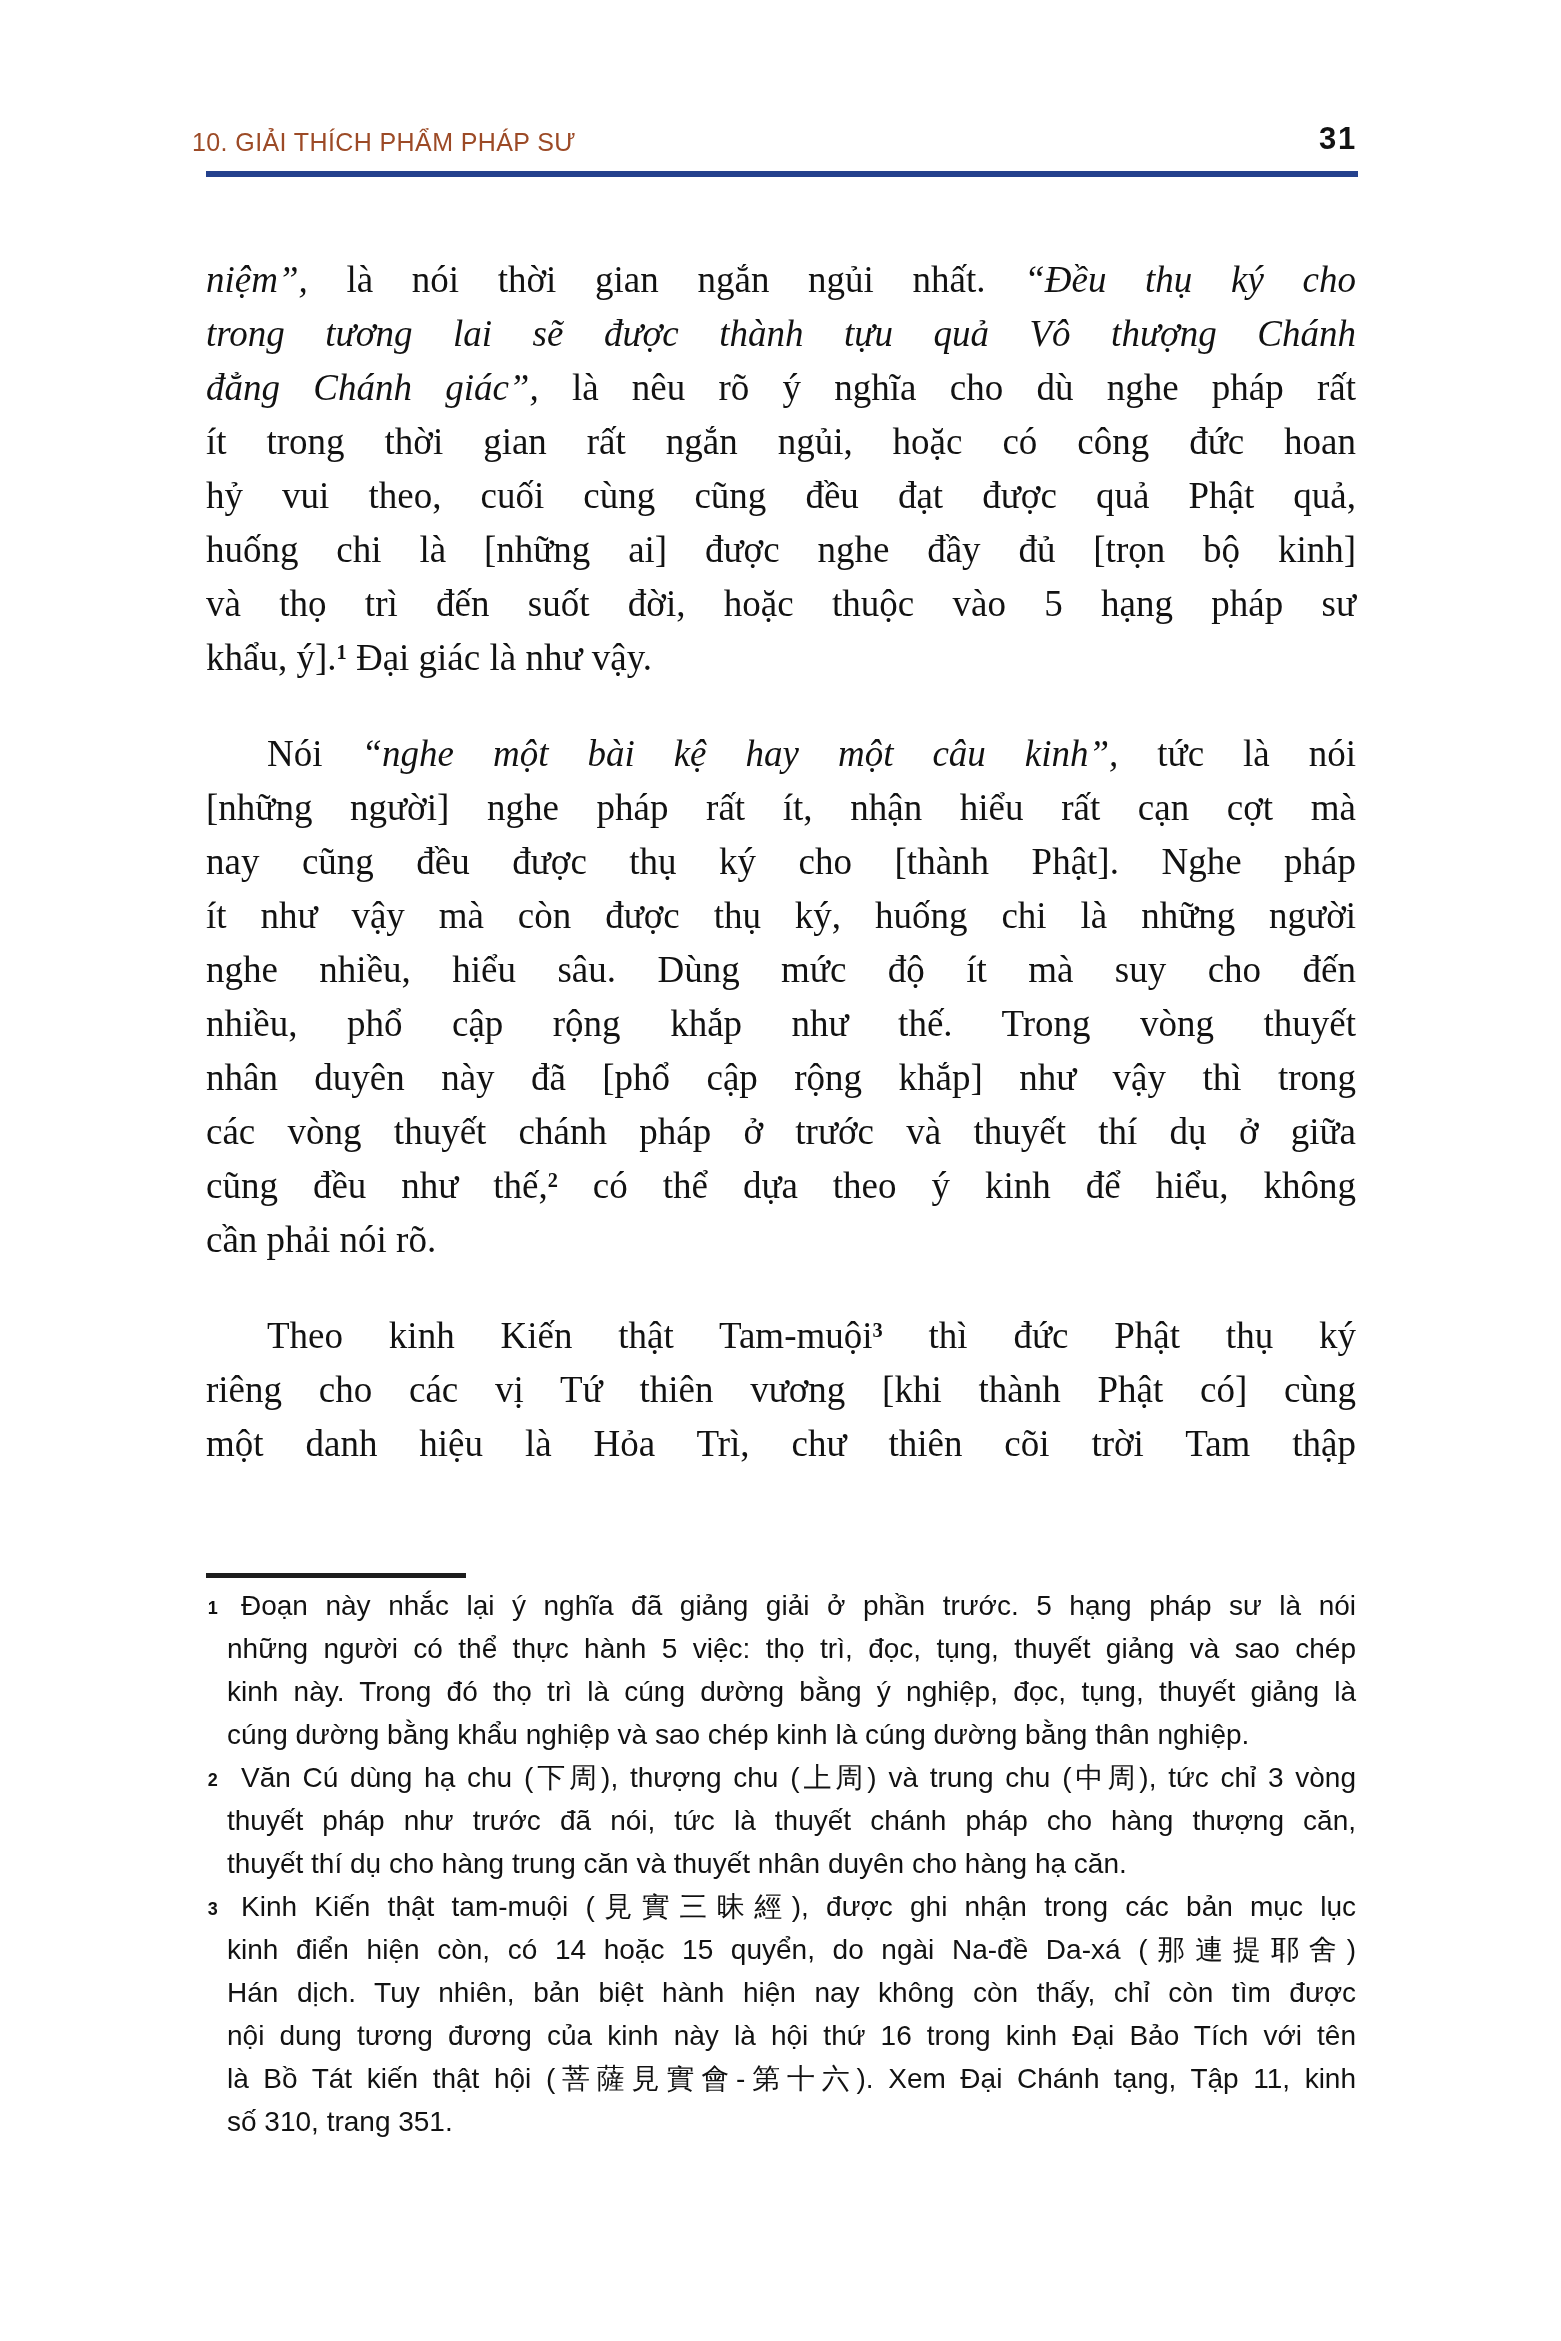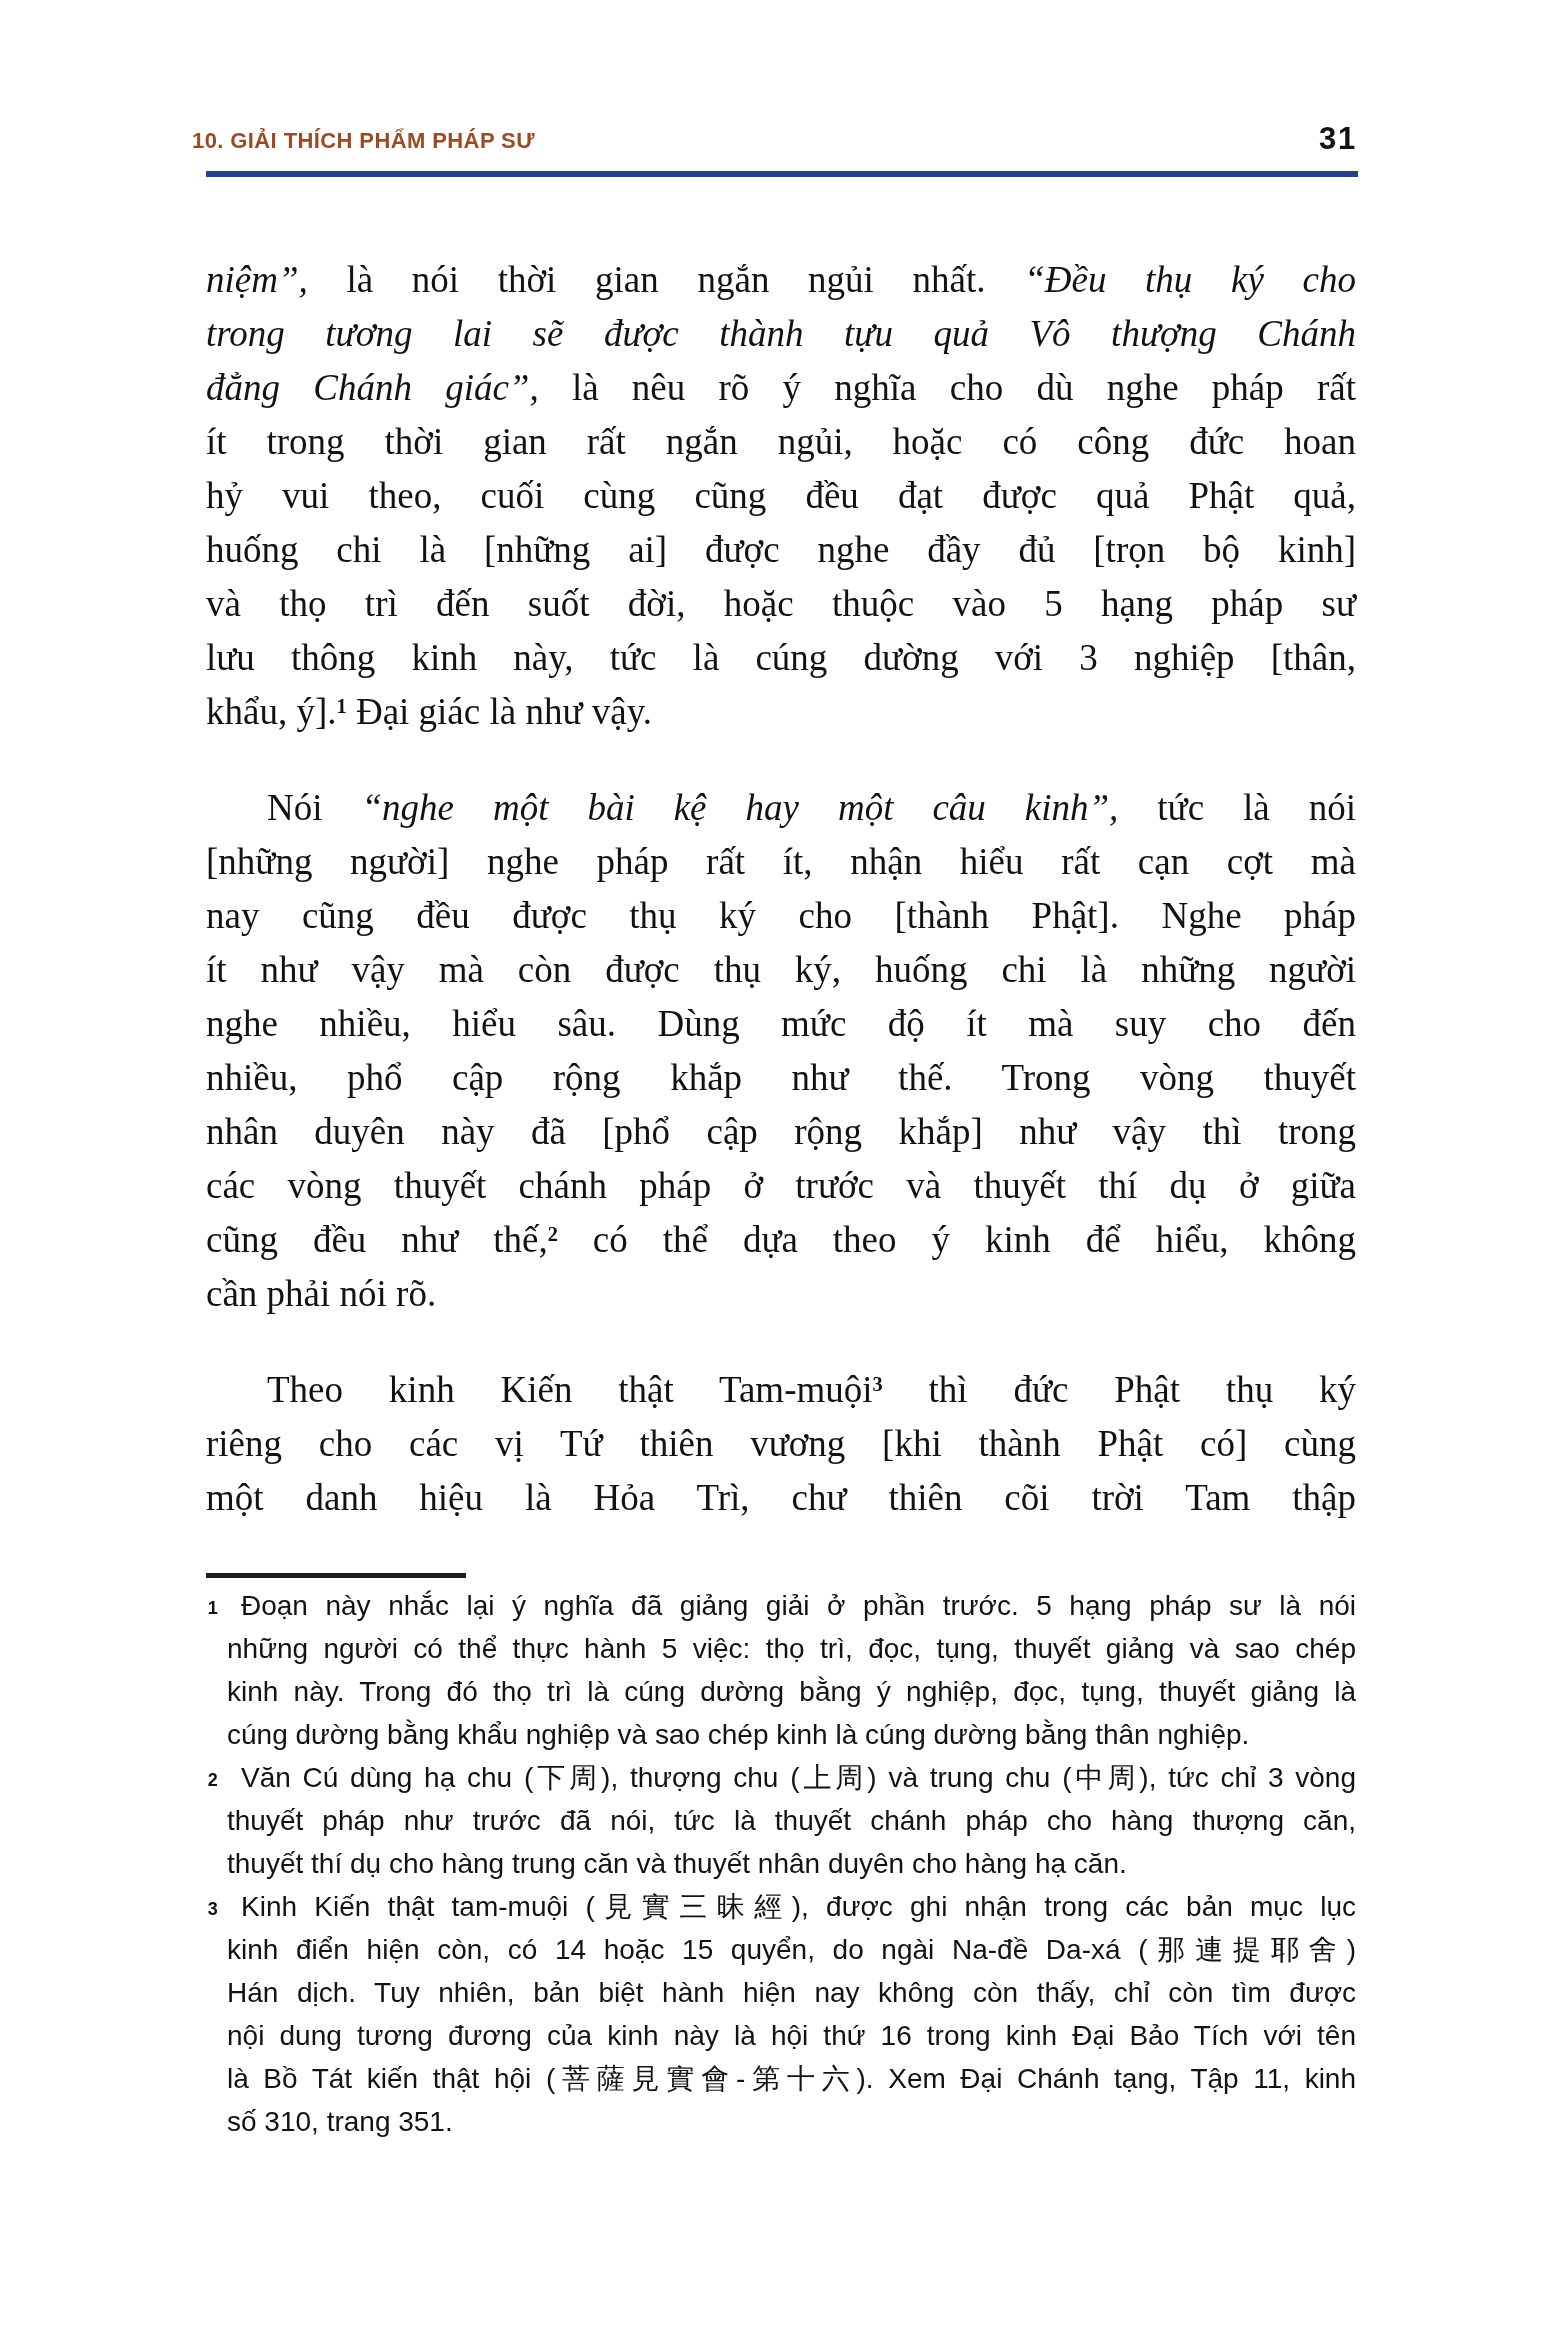--- a/index.html
+++ b/index.html
@@ -5,21 +5,21 @@
   html,body{margin:0;padding:0;background:#e8e8e8;}
   .page{
     position:relative;width:1561px;height:2342px;background:#ffffff;
     font-family:"Liberation Serif","DejaVu Serif",serif;
     color:var(--body-text,#121212);
     overflow:hidden;
   }
   .chapter-title{
     position:absolute;left:192px;top:128px;
     font-family:"Liberation Sans","DejaVu Sans",sans-serif;
-    font-weight:700;font-size:22px;letter-spacing:0.4px;
+    font-weight:400;font-size:25px;letter-spacing:0.4px;
     color:var(--title,#9C4A26);white-space:nowrap;
   }
   .page-number{
     position:absolute;top:121px;right:204px;
     font-family:"Liberation Sans","DejaVu Sans",sans-serif;
     font-weight:700;font-size:31px;letter-spacing:1.7px;
     color:var(--pagenum,#121212);
   }
   .header-rule{
     position:absolute;left:206px;top:171px;width:1152px;height:6px;
@@ -67,21 +67,20 @@
 
   <div class="body-text">
       <div class="para">
         <div class="bodyline"><em>niệm”,</em><span> là nói thời gian ngắn ngủi nhất. </span><em>“Đều thụ ký cho</em></div>
         <div class="bodyline"><em>trong tương lai sẽ được thành tựu quả Vô thượng Chánh</em></div>
         <div class="bodyline"><em>đẳng Chánh giác”,</em><span> là nêu rõ ý nghĩa cho dù nghe pháp rất</span></div>
         <div class="bodyline"><span>ít trong thời gian rất ngắn ngủi, hoặc có công đức hoan</span></div>
         <div class="bodyline"><span>hỷ vui theo, cuối cùng cũng đều đạt được quả Phật quả,</span></div>
         <div class="bodyline"><span>huống chi là [những ai] được nghe đầy đủ [trọn bộ kinh]</span></div>
         <div class="bodyline"><span>và thọ trì đến suốt đời, hoặc thuộc vào 5 hạng pháp sư</span></div>
-        <div class="bodyline"><span>lưu thông kinh này, tức là cúng dường với 3 nghiệp [thân,</span></div>
         <div class="bodyline lastline"><span>khẩu, ý].</span><sup class="ref">1</sup><span> Đại giác là như vậy.</span></div>
       </div>
       <div class="para spaced">
         <div class="bodyline indent"><span>Nói </span><em>“nghe một bài kệ hay một câu kinh”,</em><span> tức là nói</span></div>
         <div class="bodyline"><span>[những người] nghe pháp rất ít, nhận hiểu rất cạn cợt mà</span></div>
         <div class="bodyline"><span>nay cũng đều được thụ ký cho [thành Phật]. Nghe pháp</span></div>
         <div class="bodyline"><span>ít như vậy mà còn được thụ ký, huống chi là những người</span></div>
         <div class="bodyline"><span>nghe nhiều, hiểu sâu. Dùng mức độ ít mà suy cho đến</span></div>
         <div class="bodyline"><span>nhiều, phổ cập rộng khắp như thế. Trong vòng thuyết</span></div>
         <div class="bodyline"><span>nhân duyên này đã [phổ cập rộng khắp] như vậy thì trong</span></div>

